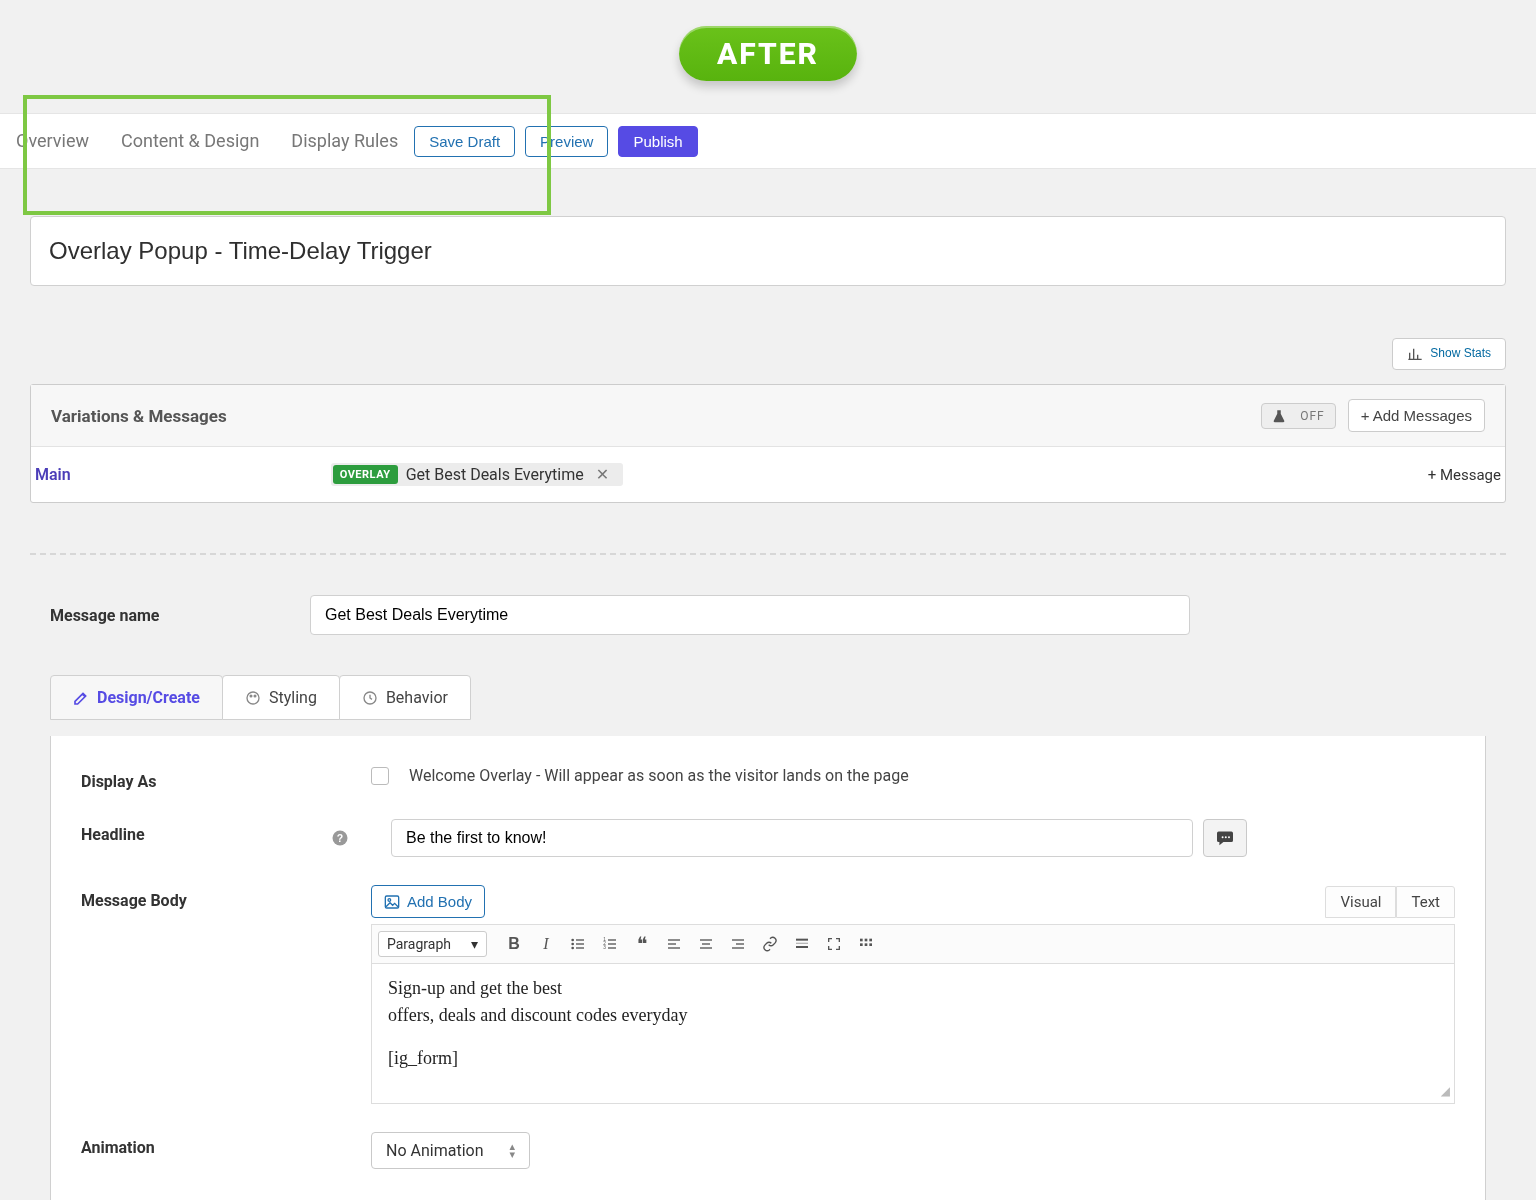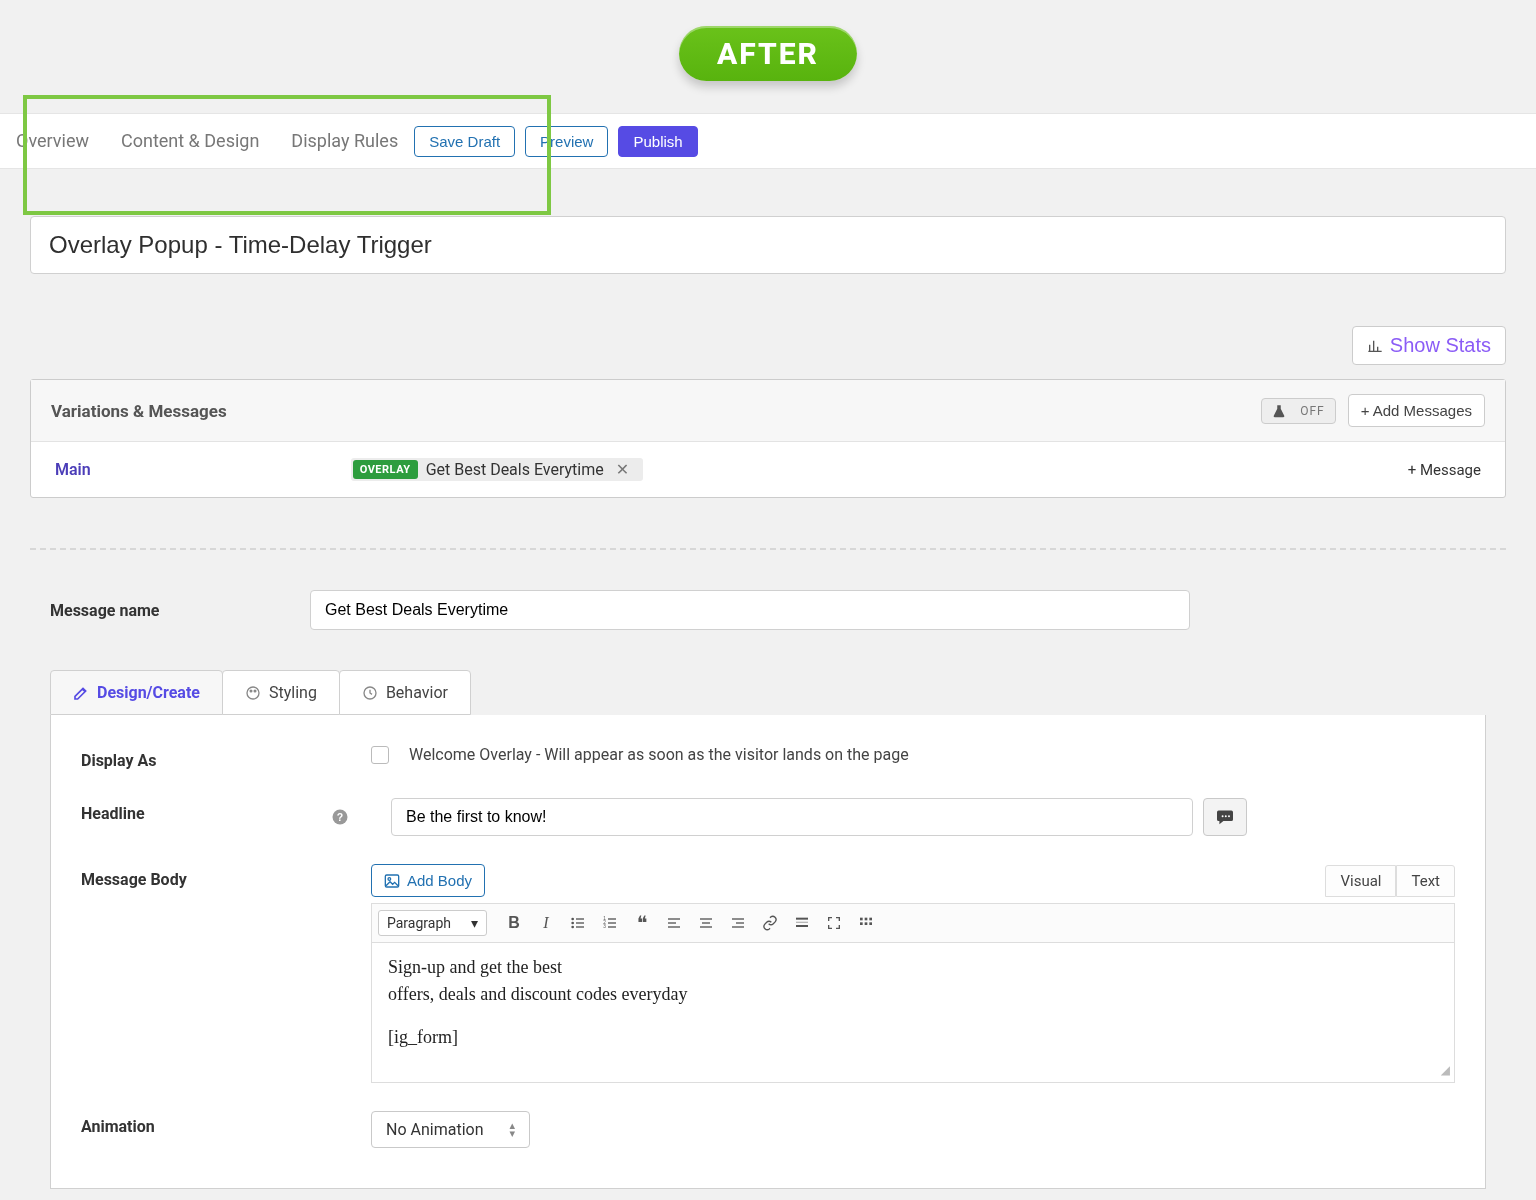--- a/index.html
+++ b/index.html
@@ -12,48 +12,48 @@
 .tabs a{padding:0 16px;color:#777;font-size:18px;text-decoration:none;line-height:56px;}
 .tabs-box{position:absolute;top:95px;left:23px;width:528px;height:120px;border:4px solid #7ec843;pointer-events:none;}
 
 .top-actions{display:flex;gap:10px;}
 .btn{font-size:15px;border-radius:4px;padding:6px 14px;cursor:pointer;background:#fff;border:1px solid #ccc;}
 .btn.blue{color:#2271b1;border-color:#2271b1;}
 .btn.primary{background:#564be4;color:#fff;border-color:#564be4;font-weight:500;}
 
 .canvas{position:absolute;top:170px;left:30px;right:30px;}
 
-.title-input{width:100%;border:1px solid #d0d0d0;border-radius:4px;padding:14px 18px;font-size:24px;color:#2f2f2f;margin-top:46px;background:#fff;}
+.title-input{width:100%;border:1px solid #d0d0d0;border-radius:4px;padding:20px 18px;font-size:24px;color:#2f2f2f;margin-top:46px;background:#fff;}
 
 .stats-row{display:flex;justify-content:flex-end;margin-top:52px;}
-.stats-btn{border:1px solid #ccc;border-radius:4px;background:#fff;padding:7px 14px;font-size:20px;color:#8b5cf6;display:flex;align-items:center;gap:7px;cursor:pointer;}
+.stats-btn{border:1px solid #ccc;border-radius:4px;background:#fff;padding:7px 14px;font-size:12px;color:#0369a1;display:flex;align-items:flex-start;gap:7px;cursor:pointer;}
 
 .panel{border:1px solid #ccc;border-radius:3px;margin-top:14px;background:#fff;}
 .panel-hd{background:#f7f7f7;border-bottom:1px solid #e3e3e3;display:flex;align-items:center;justify-content:space-between;padding:14px 20px;}
 .panel-hd h3{margin:0;font-size:17px;font-weight:700;color:#555;}
 .panel-hd .hd-actions{display:flex;gap:12px;align-items:center;}
 .off-toggle{border:1px solid #ccc;background:#eee;border-radius:4px;display:flex;align-items:center;gap:14px;padding:5px 10px;font-size:12px;color:#777;letter-spacing:1px;cursor:pointer;}
 .flask{color:#555;font-weight:bold;}
 .panel-btn{border:1px solid #ccc;background:#fff;border-radius:4px;padding:7px 12px;font-size:15px;color:#444;cursor:pointer;}
-.panel-body{padding:16px 24px;display:flex;align-items:center;justify-content:center;}
+.panel-body{padding:16px 4px;display:flex;align-items:center;justify-content:center;}
 .variation-link{color:#4b3db8;font-weight:600;font-size:16px;}
 .msg-chip{display:inline-flex;align-items:center;background:#ececec;border-radius:3px;padding:2px 10px 2px 2px;gap:8px;margin-left:260px;}
 .chip-tag{background:#2d9d3e;color:#fff;font-size:11px;font-weight:700;letter-spacing:.5px;padding:3px 7px;border-radius:3px;}
 .chip-text{color:#333;font-size:16px;}
 .chip-x{color:#777;padding:0 4px;cursor:pointer;}
 .add-msg{color:#333;font-size:15px;cursor:pointer;}
 
 .divider{border:none;border-top:2px dashed #d7d7d7;margin:50px 0 40px;}
 
 .form-section{padding:0 20px;}
 .form-row{display:flex;align-items:center;margin-bottom:28px;}
 .form-row>label{width:260px;font-weight:700;color:#333;font-size:16px;}
 .text-input{border:1px solid #d0d0d0;border-radius:4px;padding:10px 14px;font-size:16px;flex:0 0 880px;background:#fff;}
 
-.tabbox{display:flex;margin:40px 0 0;}
+.tabbox{display:flex;margin:40px 0 16px;}
 .tabbox .tab{border:1px solid #d0d0d0;background:#fff;padding:12px 22px;font-size:16px;color:#444;display:flex;align-items:center;gap:8px;cursor:pointer;margin-right:-1px;border-radius:4px 4px 0 0;}
 .tabbox .tab.active{color:#564be4;font-weight:700;background:#f7f7f7;}
 
 .content-box{border:1px solid #d0d0d0;background:#fff;padding:30px 30px 40px;border-top:none;}
 .content-row{display:flex;align-items:flex-start;margin-bottom:28px;}
 .content-row>label{width:290px;font-weight:700;color:#333;font-size:16px;padding-top:6px;}
 .content-row .field{flex:1;display:flex;align-items:center;gap:10px;}
 input.inp{border:1px solid #d0d0d0;border-radius:4px;padding:9px 14px;font-size:16px;background:#fff;}
 .headline-input{width:802px;}
 .help{color:#888;font-size:16px;}

